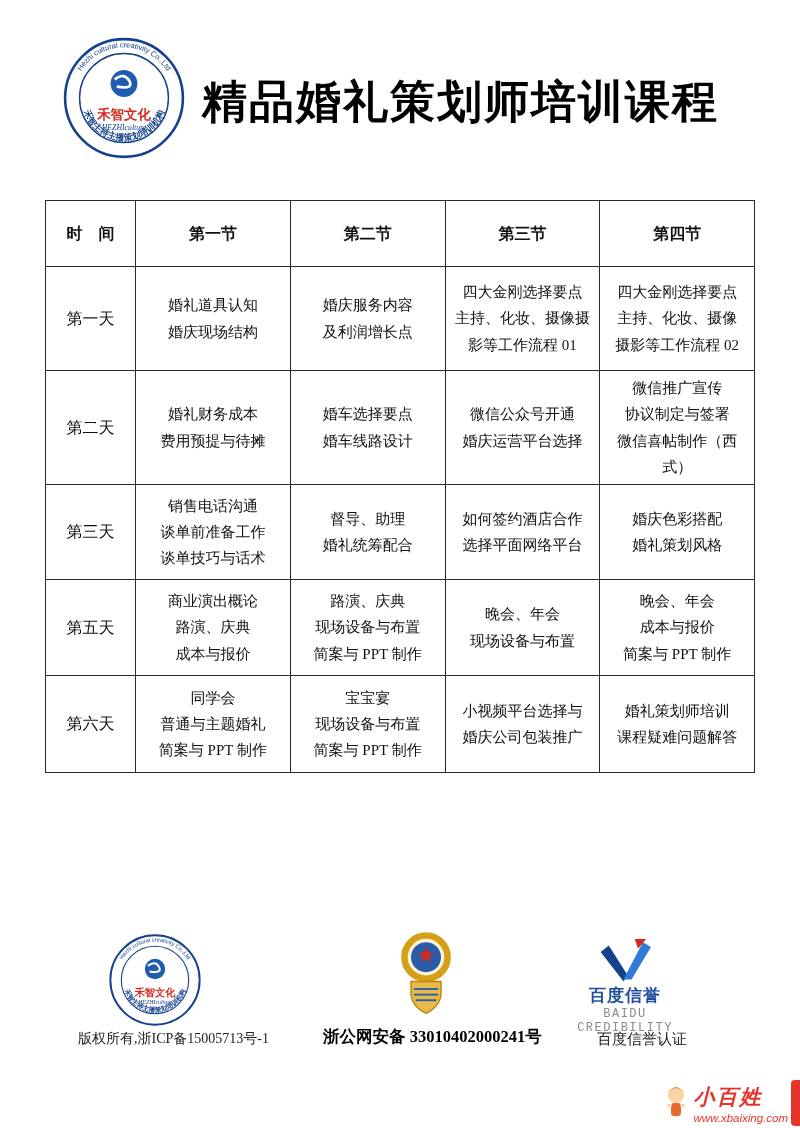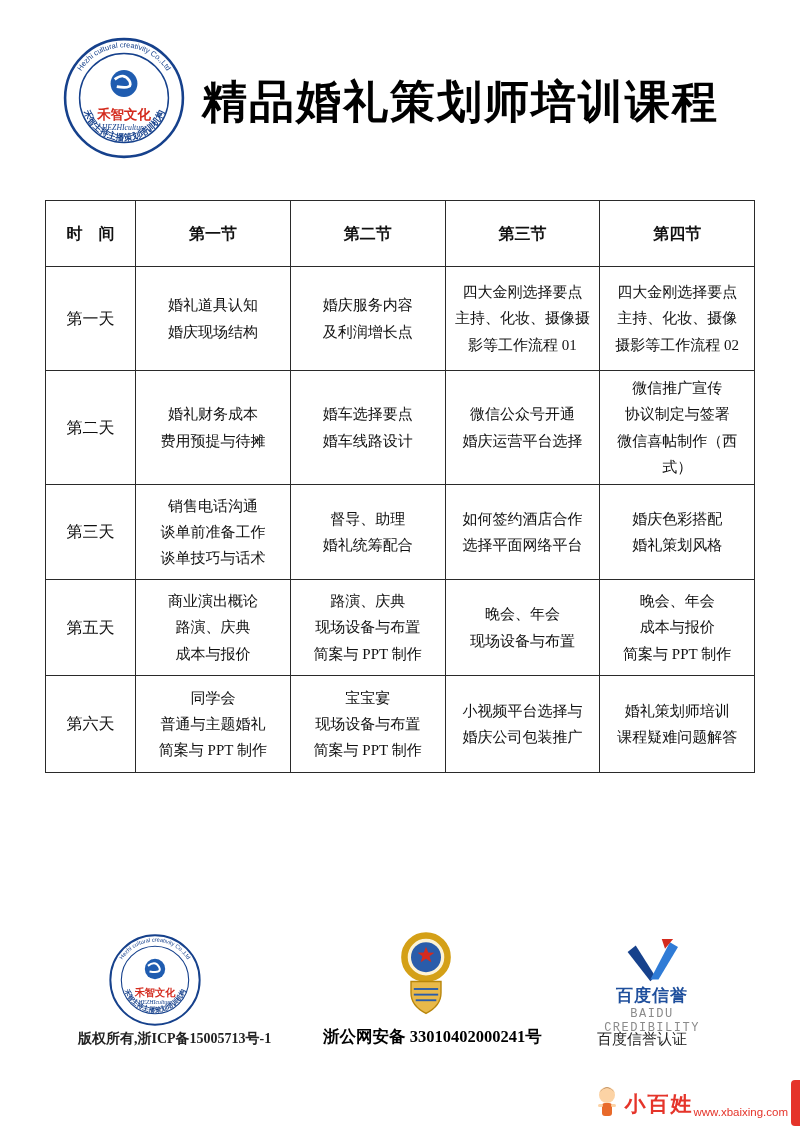--- a/index.html
+++ b/index.html
@@ -24,35 +24,35 @@
   .course-table tr.r2 td { height:93px; }
   .course-table tr.r3 td { height:95px; }
   .course-table tr.r4 td { height:92px; }
   .course-table tr.r5 td { height:96px; }
   .course-table tr.r6 td { height:97px; }
   .course-table td.day { font-size:16px; }
 
   
   .logo-footer    { position:absolute; left:108px; top:933px; width:94px; height:94px; }
   .police-emblem  { position:absolute; left:396px; top:930px; width:60px; height:88px; }
-  .baidu-block    { position:absolute; left:593px; top:938px; width:118px; text-align:center;
+  .baidu-block    { position:absolute; left:566px; top:938px; width:118px; text-align:center;
                     font-family:"Liberation Sans","DejaVu Sans",sans-serif; }
   .baidu-v        { width:52px; height:44px; display:block; margin:0 auto 2px; }
   .baidu-cn       { font-size:17px; font-weight:bold; color:#1f4f9c; letter-spacing:1px; }
   .baidu-en       { font-size:12px; color:#8a8a8a; letter-spacing:1.5px; margin-top:0;font-family:Liberation Mono, monospace; }
 
-  .copyright-text { position:absolute; left:78px;  top:1030px; font-size:14px; color:#222;font-weight:bold; }
+  .copyright-text { position:absolute; left:78px;  top:1030px; font-size:14px; color:#222; }
   .police-text    { position:absolute; left:323px; top:1026px; font-size:16.5px; font-weight:bold; color:#000; }
   .baidu-cert     { position:absolute; left:597px; top:1030px; font-size:15px; color:#222; }
 
   
   .watermark { position:absolute; right:12px; bottom:4px; display:flex; align-items:center; gap:4px;
                font-family:"Liberation Sans","DejaVu Sans",sans-serif; }
   .wm-char   { width:26px; height:40px; }
-  .wm-texts  { display:flex; flex-direction:row; align-items:flex-end; }
+  .wm-texts  { display:flex; flex-direction:column; align-items:flex-start;font-style:italic; }
   .wm-name   { font-size:21px; font-weight:bold; color:#e5342a; letter-spacing:2px; }
   .wm-url    { font-size:11.5px; color:#e5342a; margin-top:1px; }
   .wm-bar    { position:absolute; right:0; bottom:2px; width:9px; height:46px;
                background:#e5342a; border-radius:4px 0 0 4px; }
 </style>
 </head>
 <body>
 
 <svg width="0" height="0" style="position:absolute" aria-hidden="true">
   <defs>

